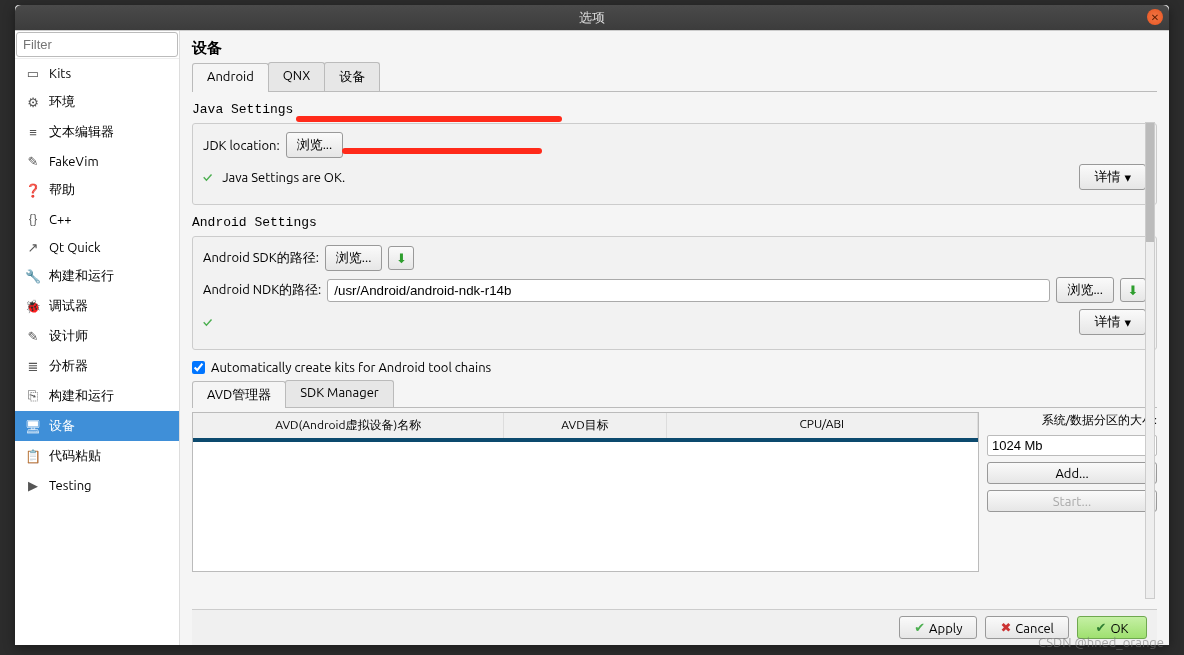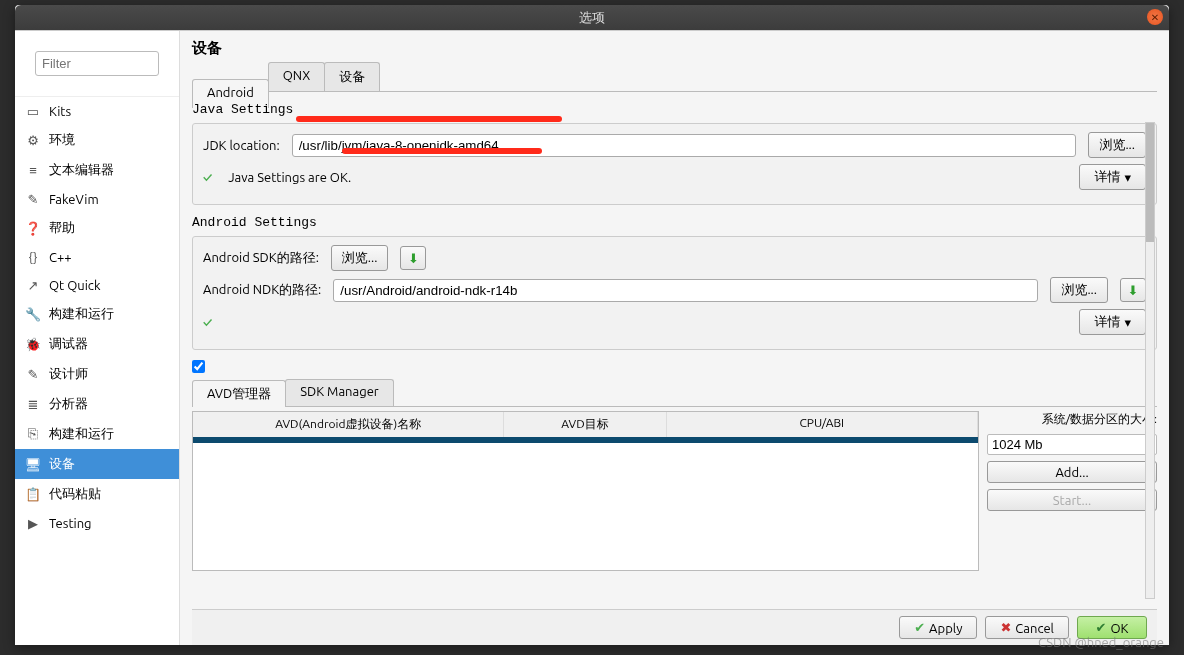--- a/index.html
+++ b/index.html
@@ -2,51 +2,51 @@
 <html><head>
 <meta charset="utf-8">
 <style>
 * { box-sizing: border-box; margin: 0; padding: 0; }
 body { font-family: "Ubuntu", sans-serif; font-size: 13px; background: #2c2c2c; height: 655px; width: 1184px; overflow: hidden; position: relative; }
 .window { position: absolute; top: 5px; left: 15px; right: 15px; bottom: 10px; background: #f0f0f0; border-radius: 4px; display: flex; flex-direction: column; box-shadow: 0 3px 12px rgba(0,0,0,.4); }
 .titlebar { height: 25px; background: linear-gradient(#4a4a4a,#3c3c3c); border-radius: 6px 6px 0 0; color: #ddd; display: flex; align-items: center; justify-content: center; position: relative; }
 .titlebar .close { position: absolute; right: 6px; top: 4px; width: 16px; height: 16px; background: radial-gradient(#f07746,#e95420); border-radius: 50%; display:flex;align-items:center;justify-content:center;color:#5a1a00;font-size:10px;cursor:pointer;}
 .body { flex: 1; display: flex; background: #f5f5f5; border-top:1px solid #ccc;}
 .sidebar { width: 165px; background: #fff; border-right: 1px solid #ddd; display: flex; flex-direction: column; }
-.filterbox { padding: 20px; border-bottom: 1px solid #eee;}
+.filterbox { padding: 1px; border-bottom: 1px solid #eee;}
 .filterbox input { width: 100%; padding: 4px 6px; border: 1px solid #bbb; border-radius: 3px; font-size: 13px; }
 .catlist { flex: 1; overflow: auto; }
 .catitem { display: flex; align-items: center; gap: 8px; padding: 6px 10px; cursor: pointer; }
 .catitem.selected { background: #3f8fd8; color: #fff; }
 .caticon { width: 16px; height: 16px; display:inline-flex; align-items:center; justify-content:center; color:#555;}
 .catitem.selected .caticon{color:#fff;}
 .main { flex: 1; padding: 8px 12px 0 12px; display: flex; flex-direction: column; overflow:hidden;}
 .mainheading { font-weight: bold; font-size: 15px; margin-bottom: 4px; }
 .tabbar { display: flex; border-bottom: 1px solid #bbb; }
 .tab { padding: 5px 14px; border: 1px solid #bbb; border-bottom: none; background: #e7e7e7; margin-right: -1px; cursor:pointer; border-radius: 3px 3px 0 0;}
-.tab.active { background: #f5f5f5; position: relative; top: 17px; }
+.tab.active { background: #f5f5f5; position: relative; top: 1px; }
 .content { flex: 1; padding: 6px 0; overflow: auto; position:relative;}
 .sectiontitle { margin: 4px 0 6px 0; font-family: Liberation Mono, monospace; }
 .group { border: 1px solid #ccc; border-radius: 3px; padding: 8px 10px; margin-bottom: 10px; background: #f2f2f2;}
-.row { display: flex; align-items: center; gap: 12px; margin-bottom: 6px; }
+.row { display: flex; align-items: center; gap: 6px; margin-bottom: 6px; }
 .row label { white-space: nowrap; }
 .row input[type=text] { flex: 1; padding: 3px 6px; border: 1px solid #aaa; border-radius: 3px; background:#fff; }
 .btn { padding: 3px 14px; border: 1px solid #999; border-radius: 3px; background: linear-gradient(#fafafa,#e6e6e6); cursor: pointer; min-width:60px; text-align:center;}
 .btn.small{min-width:50px;padding:3px 10px;}
 .btn.disabled{color:#aaa;cursor:default;}
 .dlbtn { width:26px;height:24px;border:1px solid #999;border-radius:3px;background:linear-gradient(#fafafa,#e6e6e6);display:flex;align-items:center;justify-content:center;cursor:pointer;}
 .check { color: #4caf50; font-weight: bold; margin-right: 4px; }
 .detailsbtn { margin-left: auto; }
 .detailsbtn .btn{display:flex;align-items:center;gap:4px;}
 .tabbar2 { display:flex; border-bottom:1px solid #bbb; margin-top:2px;}
 .tab2 { padding:4px 14px; border:1px solid #bbb; border-bottom:none; background:#e7e7e7; margin-right:-1px; border-radius:3px 3px 0 0; cursor:pointer;}
 .tab2.active{background:#f5f5f5; position:relative; top:1px;}
 .avdarea{display:flex; gap:8px; margin-top:4px;}
 .avdtable{flex:1; border:1px solid #bbb; background:#fff; min-height:160px;}
-.avdtable .hdr{display:flex; border-bottom:6px solid #0c4a6e; background:#f0f0f0; font-size:12px;}
+.avdtable .hdr{display:flex; border-bottom:4px solid #0c4a6e; background:#f0f0f0; font-size:12px;}
 .avdtable .hdr div{padding:4px 6px; border-right:1px solid #ddd;}
 .avdside{width:170px; display:flex; flex-direction:column; gap:6px;}
 .sizerow{border:1px solid #bbb; background:#fff; border-radius:2px; padding:2px 4px; display:flex; align-items:center;}
 .sizerow input{flex:1; border:none; background:transparent; font-size:13px;}
 .footer { border-top: 1px solid #ccc; padding: 6px 10px; display: flex; justify-content: flex-end; gap: 8px; background:#f0f0f0;}
 .footer .btn{display:flex;align-items:center;gap:4px;min-width:70px;justify-content:center;}
 .redmark{position:absolute; height:6px; background:#ff2a1a; border-radius:3px; pointer-events:none;}
 .scrollbar{position:absolute; right:2px; top:30px; bottom:10px; width:10px; background:#eee; border:1px solid #ccc;}
 .scrollbar .thumb{position:absolute; left:0;right:0; top:0; height:25%; background:#bbb;}
 .watermark{position:absolute; right:20px; bottom:6px; color:rgba(120,120,120,.6); font-size:13px; pointer-events:none;}
@@ -136,21 +136,20 @@
         </div>
       <div class="content">
         <div class="scrollbar">
             <div class="thumb"></div>
           </div>
 
         <div class="sectiontitle">Java Settings</div>
         <div class="group">
           <div class="row">
             <label>JDK location:</label>
-            <input type="text" value="/usr/lib/jvm/java-8-openjdk-amd64" style="">
             <div class="btn small">浏览...</div>
           </div>
           <div class="redmark" style="left:104px; top:24px; width:260px;"></div>
           <div class="row">
             <span class="check">✓</span>
             <span>Java Settings are OK.</span>
             <div class="detailsbtn">
                 <div class="btn">
                   <span>详情</span>
                   <span>▾</span>
@@ -184,20 +183,21 @@
                 <div class="btn">
                   <span>详情</span>
                   <span>▾</span>
                 </div>
               </div>
           </div>
         </div>
 
         <div class="row" style="margin:4px 0 6px 0;">
           <input type="checkbox" checked="" style="">
+          <span>Automatically create kits for Android tool chains</span>
         </div>
 
         <div class="tabbar2" id="tabbar2">
             <div class="tab2 active">AVD管理器</div>
             <div class="tab2">SDK Manager</div>
           </div>
         <div class="avdarea">
           <div class="avdtable">
             <div class="hdr">
               <div style="flex:2;text-align:center">AVD(Android虚拟设备)名称</div>

